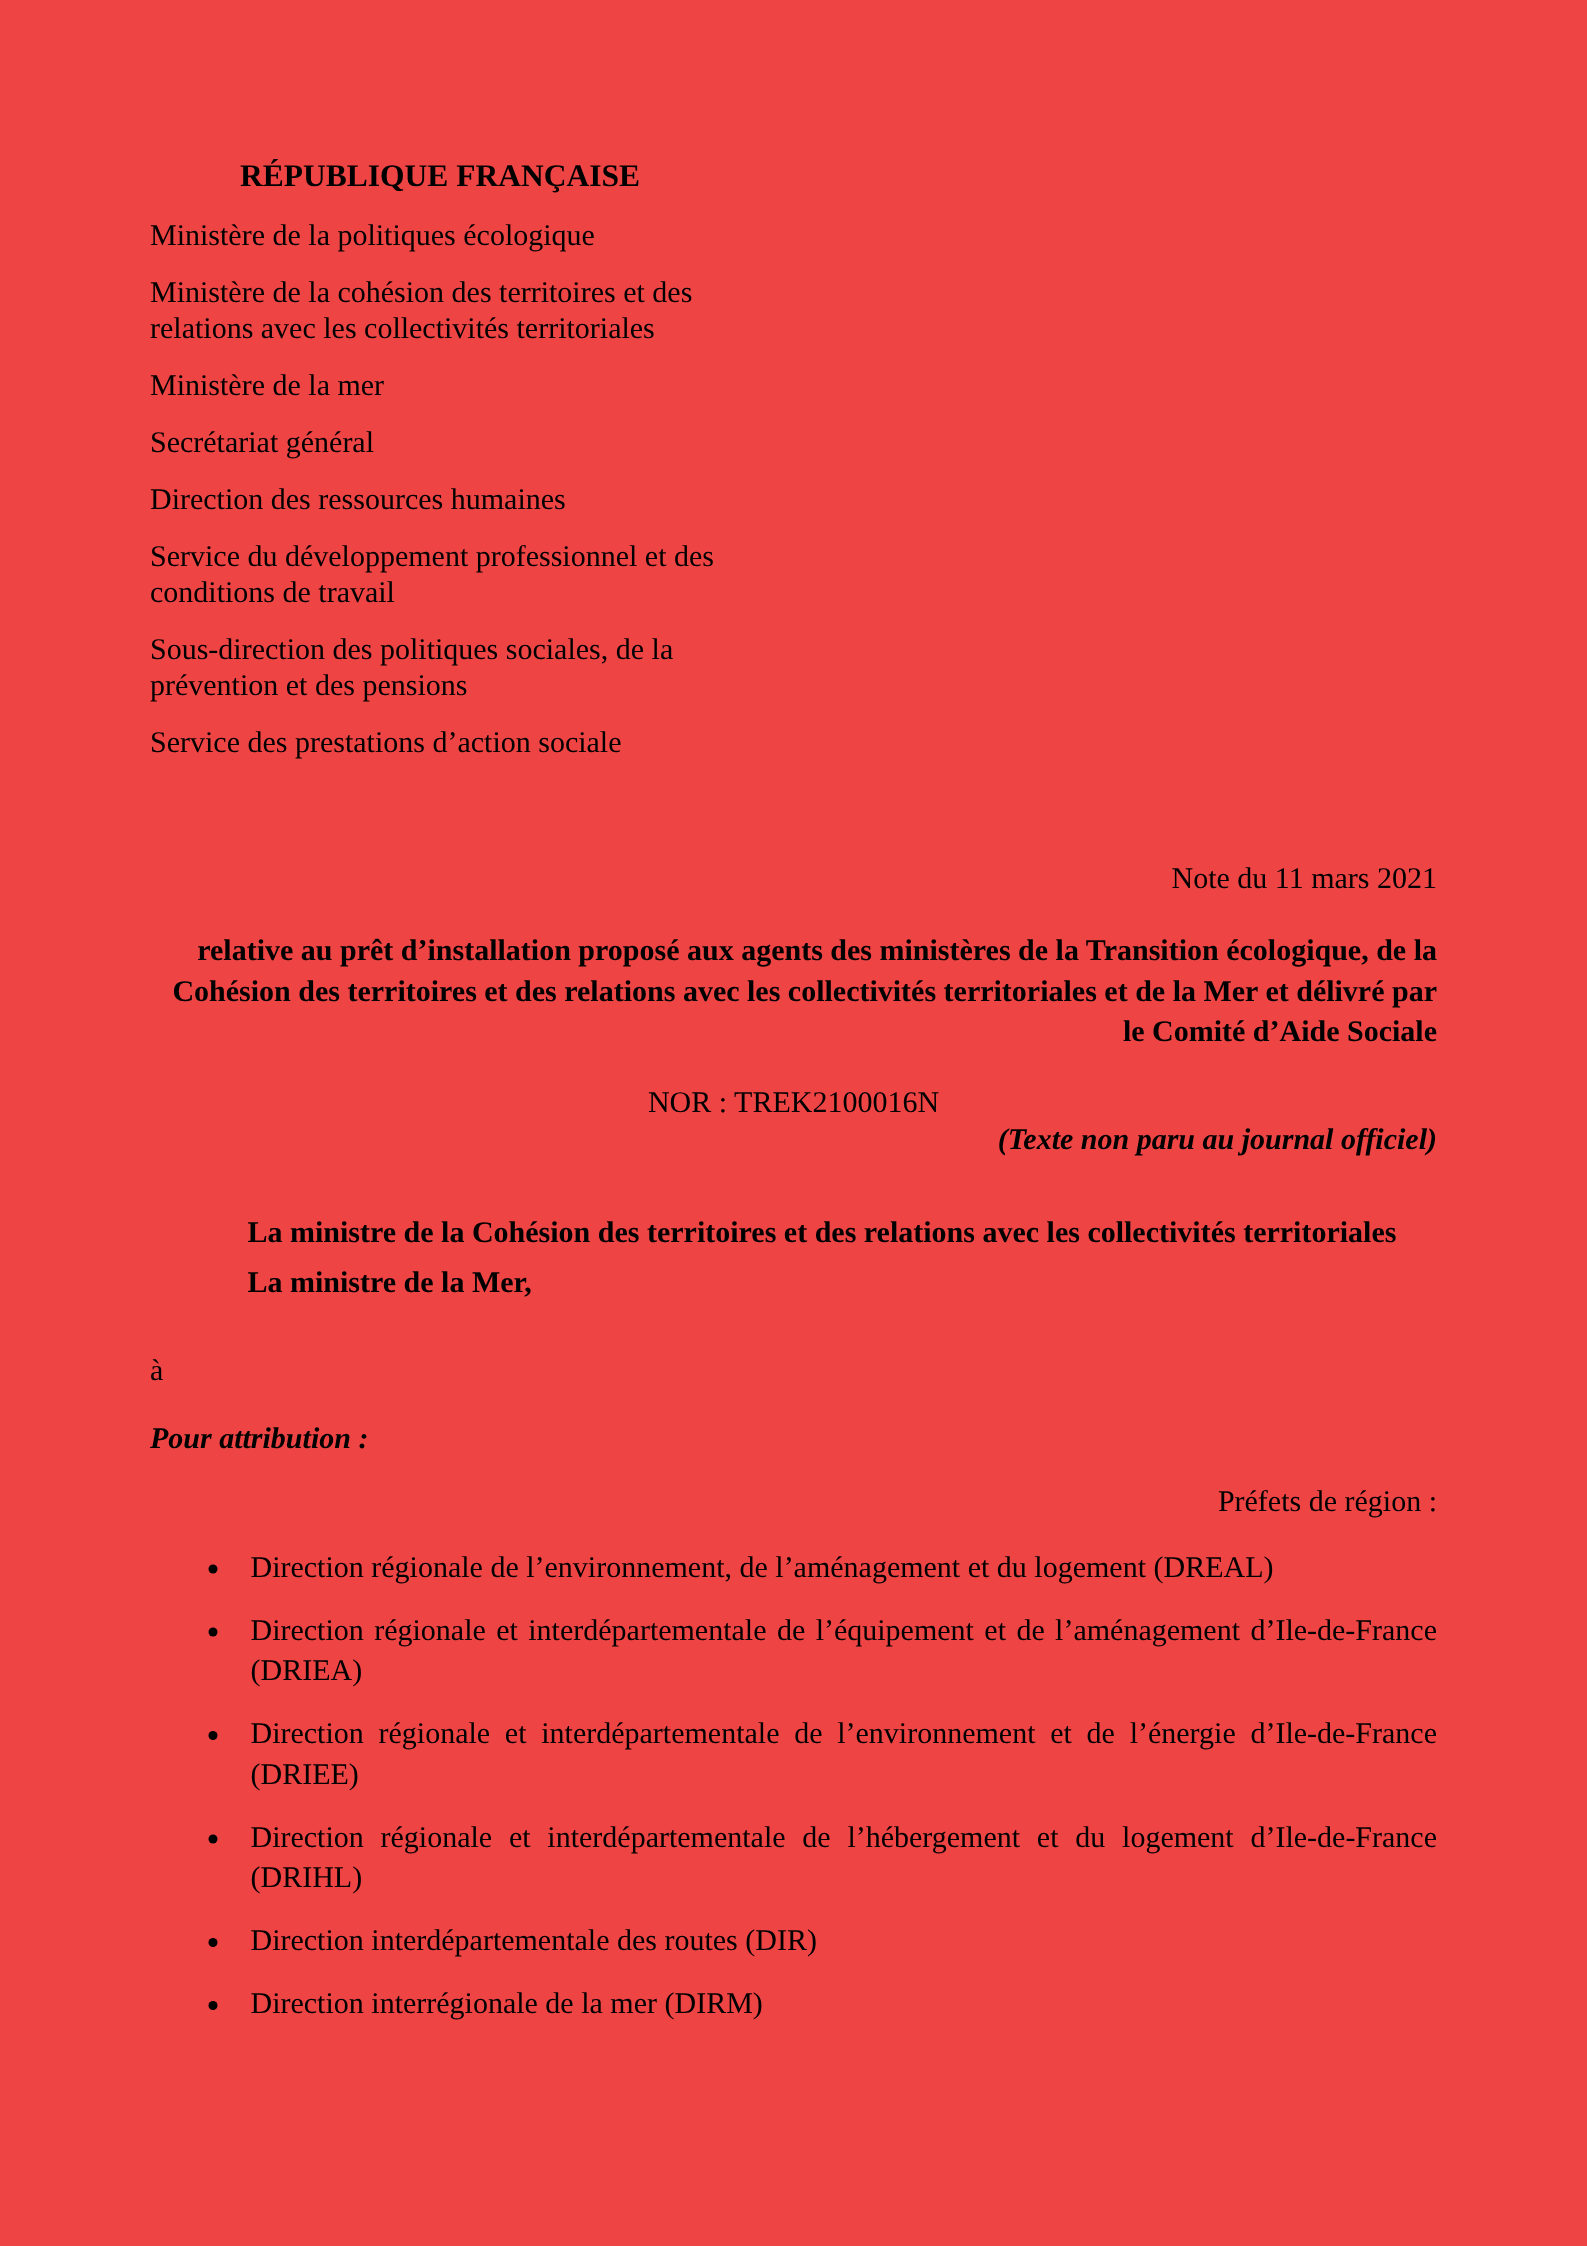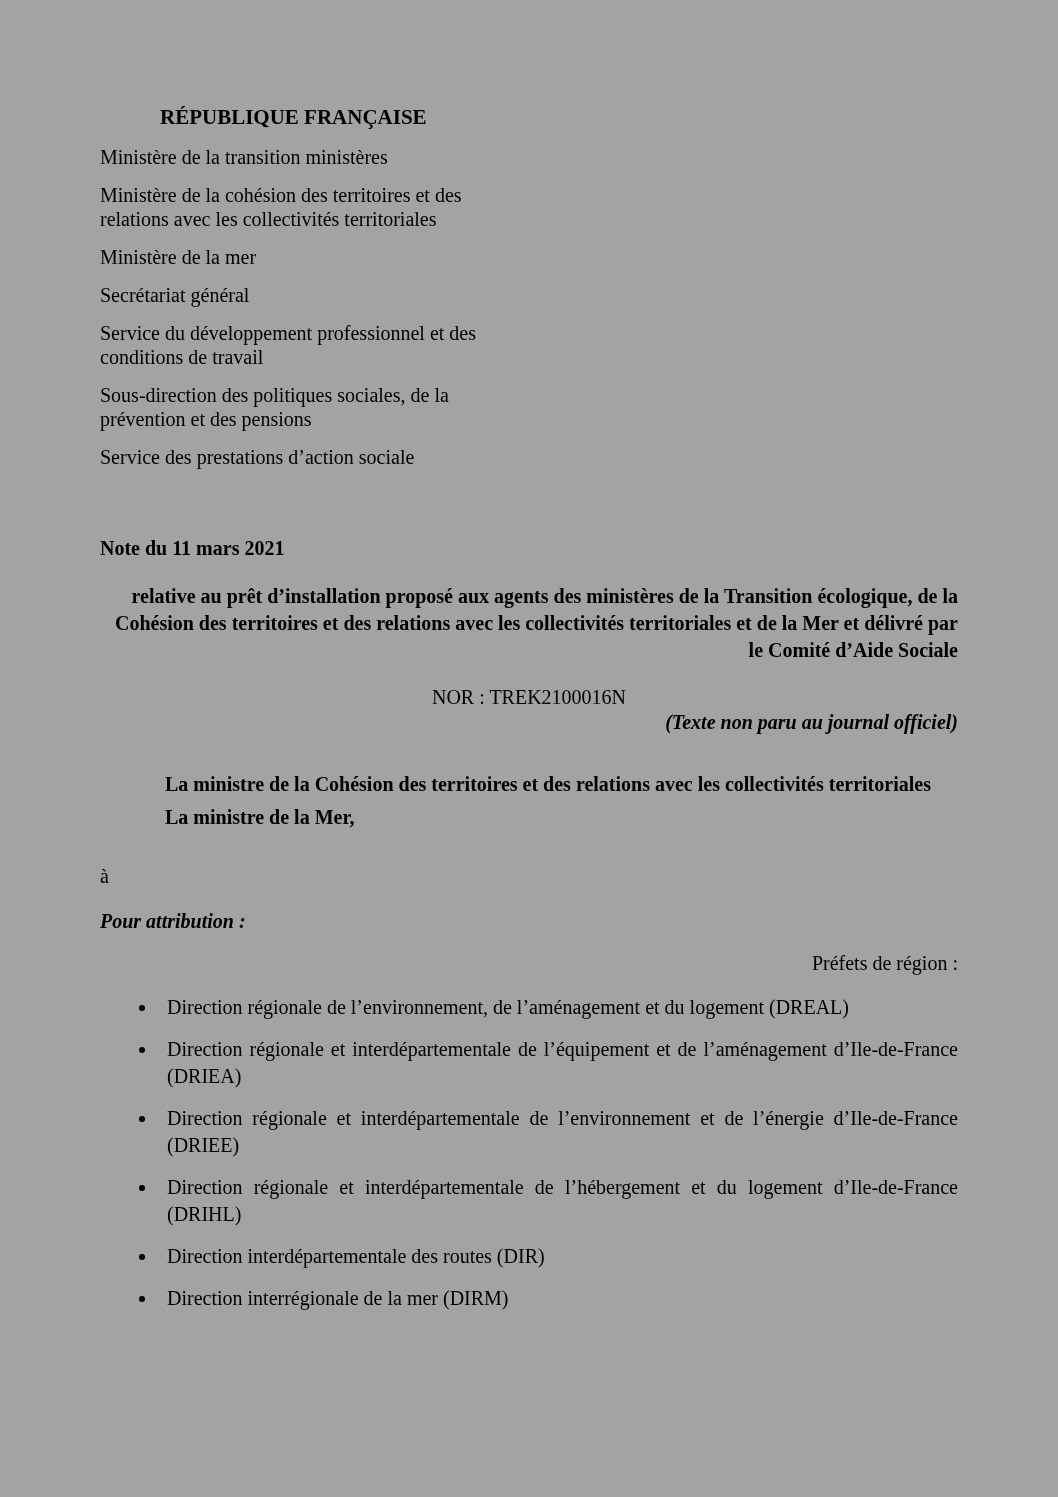--- a/index.html
+++ b/index.html
@@ -4,21 +4,21 @@
 <style>
   html, body {
     margin: 0;
     padding: 0;
     background: #ffffff;
   }
   .page {
     position: relative;
     width: 1058px;
     height: 1497px;
-    background: #a3a3a3;
+    background: #ef4444;
     color: #000000;
     font-family: "Liberation Serif", "DejaVu Serif", serif;
     font-size: 20px;
     overflow: hidden;
   }
   .content {
     position: absolute;
     left: 100px;
     top: 105px;
     width: 858px;
@@ -30,22 +30,22 @@
     margin: 0 0 16px 60px;
   }
   .ministries {
     width: 400px;
   }
   .ministries p {
     margin: 0 0 14px 0;
     line-height: 24px;
   }
   .note-title {
-    text-align: left;
-    font-weight: bold;
+    text-align: right;
+    font-weight: normal;
     line-height: 24px;
     margin: 67px 0 12px 0;
   }
   .subject {
     text-align: right;
     font-weight: bold;
     line-height: 27px;
     margin: 23px 0 0 0;
   }
   .nor-line {
@@ -115,24 +115,25 @@
 </style>
 </head>
 <body>
 
 <div class="page">
   <div class="content">
 
     <div class="republic-heading">RÉPUBLIQUE FRANÇAISE</div>
 
     <div class="ministries">
-      <p>Ministère de la transition ministères</p>
+      <p>Ministère de la politiques écologique</p>
       <p>Ministère de la cohésion des territoires et des relations avec les collectivités territoriales</p>
       <p>Ministère de la mer</p>
       <p>Secrétariat général</p>
+      <p>Direction des ressources humaines</p>
       <p>Service du développement professionnel et des conditions de travail</p>
       <p>Sous-direction des politiques sociales, de la prévention et des pensions</p>
       <p>Service des prestations d’action sociale</p>
     </div>
 
     <p class="note-title">Note du 11 mars 2021</p>
 
     <p class="subject">relative au prêt d’installation proposé aux agents des ministères de la Transition écologique, de la Cohésion des territoires et des relations avec les collectivités territoriales et de la Mer et délivré par le Comité d’Aide Sociale</p>
 
     <p class="nor-line"><span class="nor-label">NOR</span><span> : </span><span>TREK2100016N</span></p>

